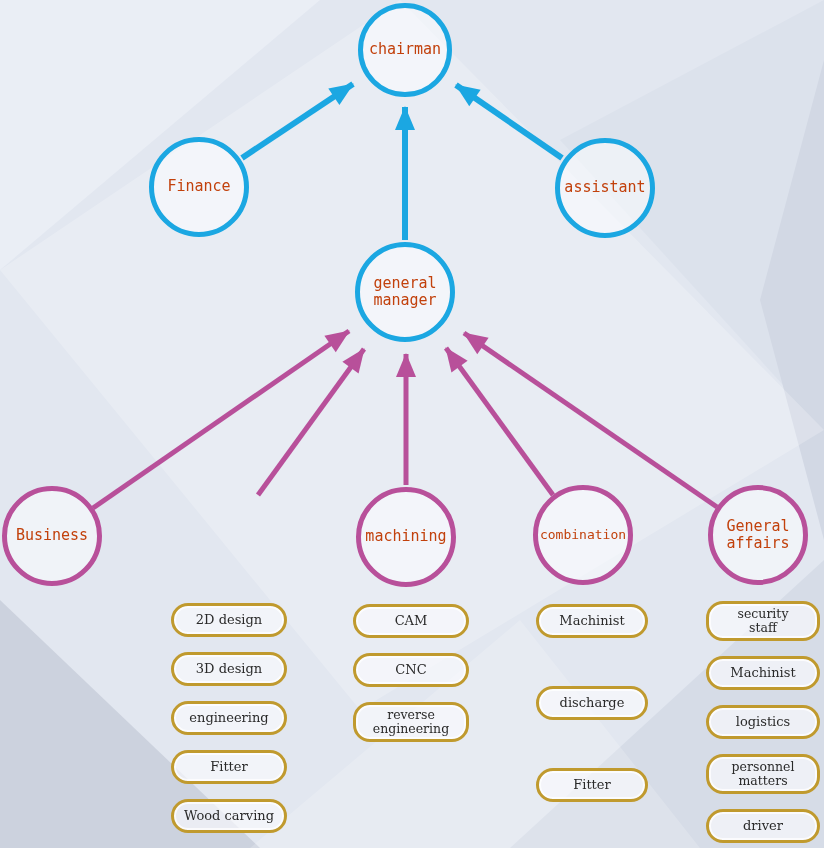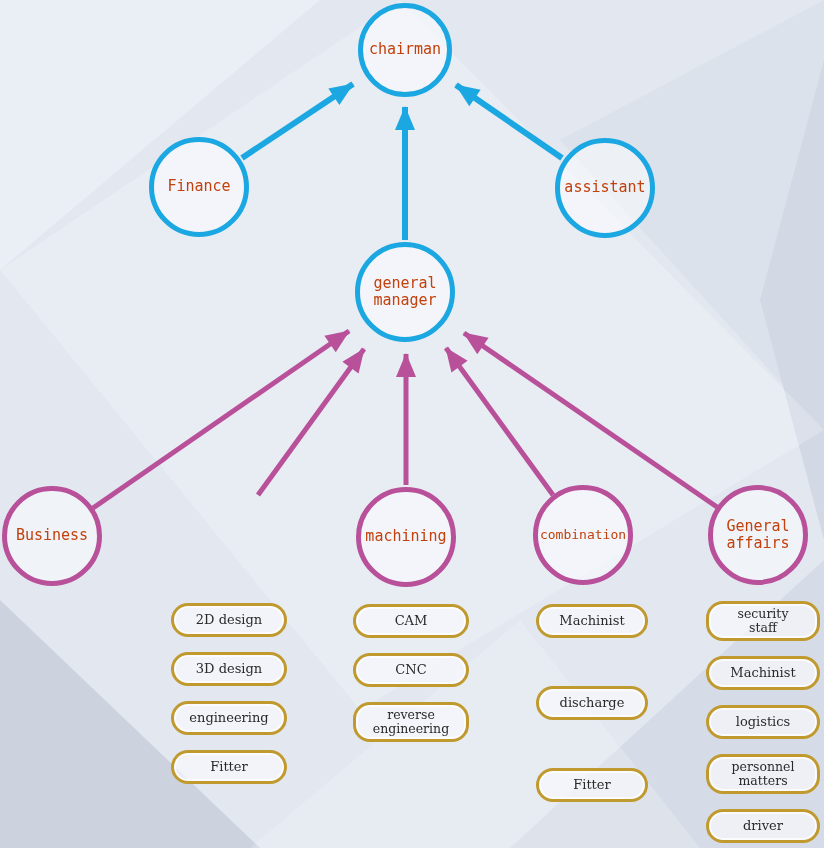--- a/index.html
+++ b/index.html
@@ -117,20 +117,21 @@
   <div class="node magenta" id="n-gaffairs">
     <span>General
 affairs</span>
   </div>
 
   <div class="pill-col" id="col-development">
     <div class="pill">2D design</div>
     <div class="pill">3D design</div>
     <div class="pill">engineering</div>
     <div class="pill">Fitter</div>
+    <div class="pill">Wood carving</div>
   </div>
 
   <div class="pill-col" id="col-machining">
     <div class="pill">CAM</div>
     <div class="pill">CNC</div>
     <div class="pill sm">reverse
 engineering</div>
   </div>
 
   <div class="pill-col" id="col-combination">

